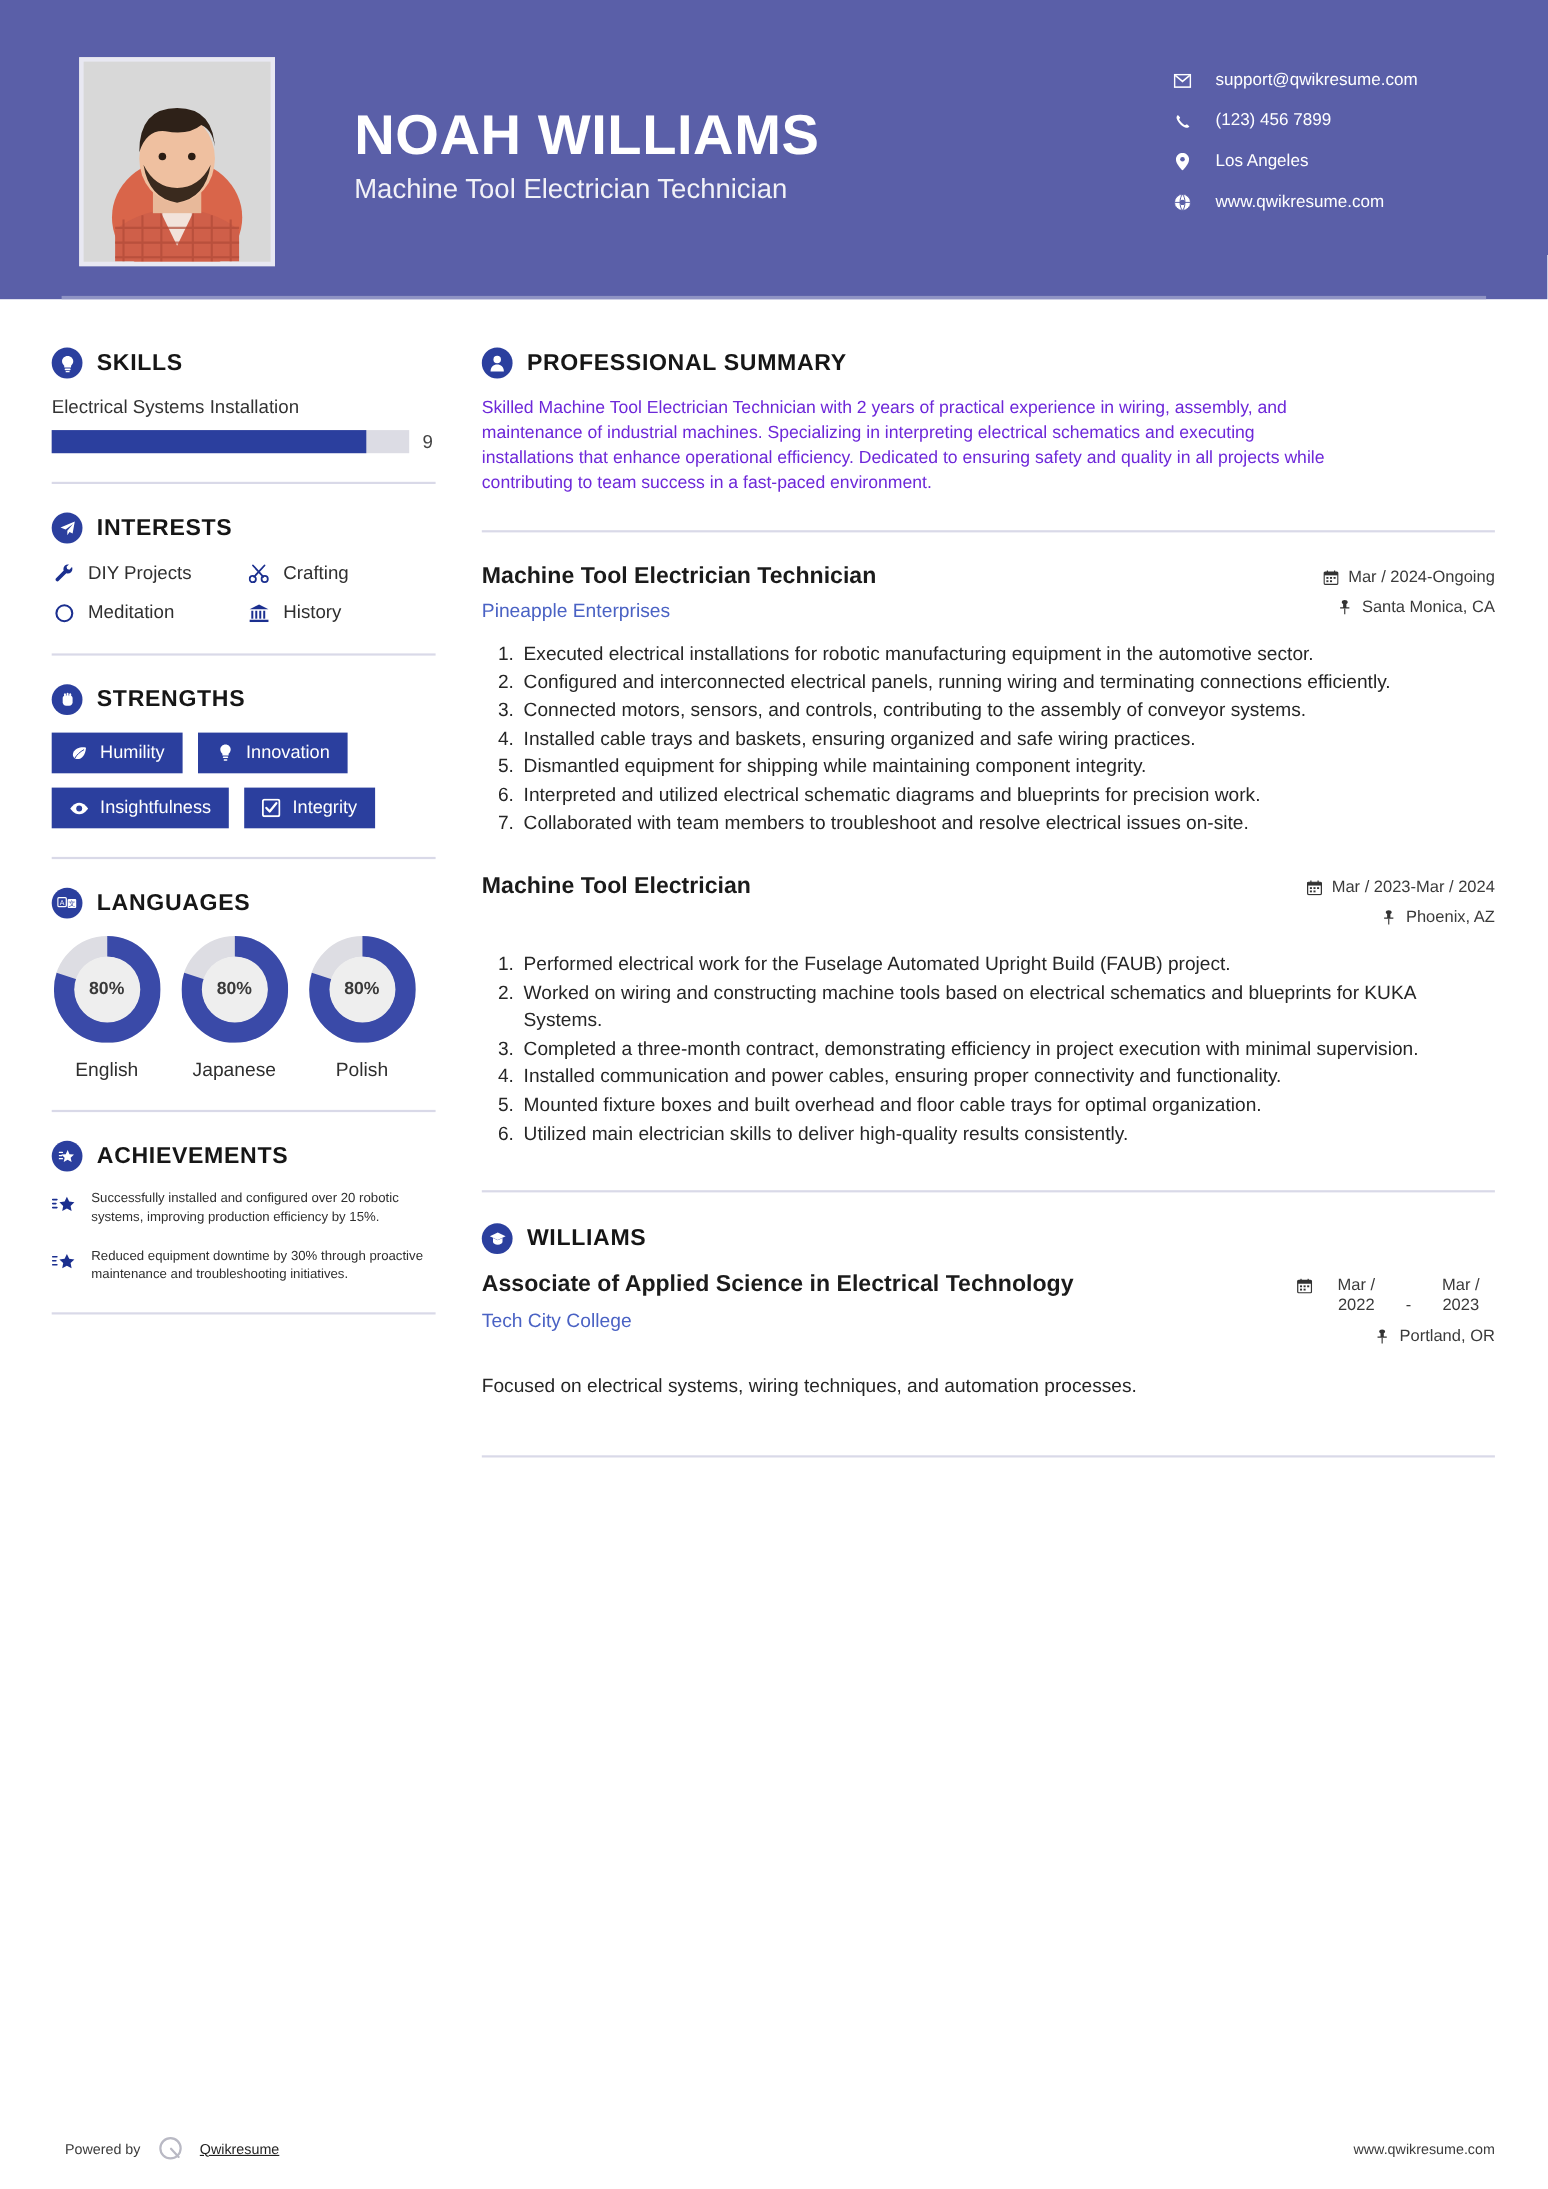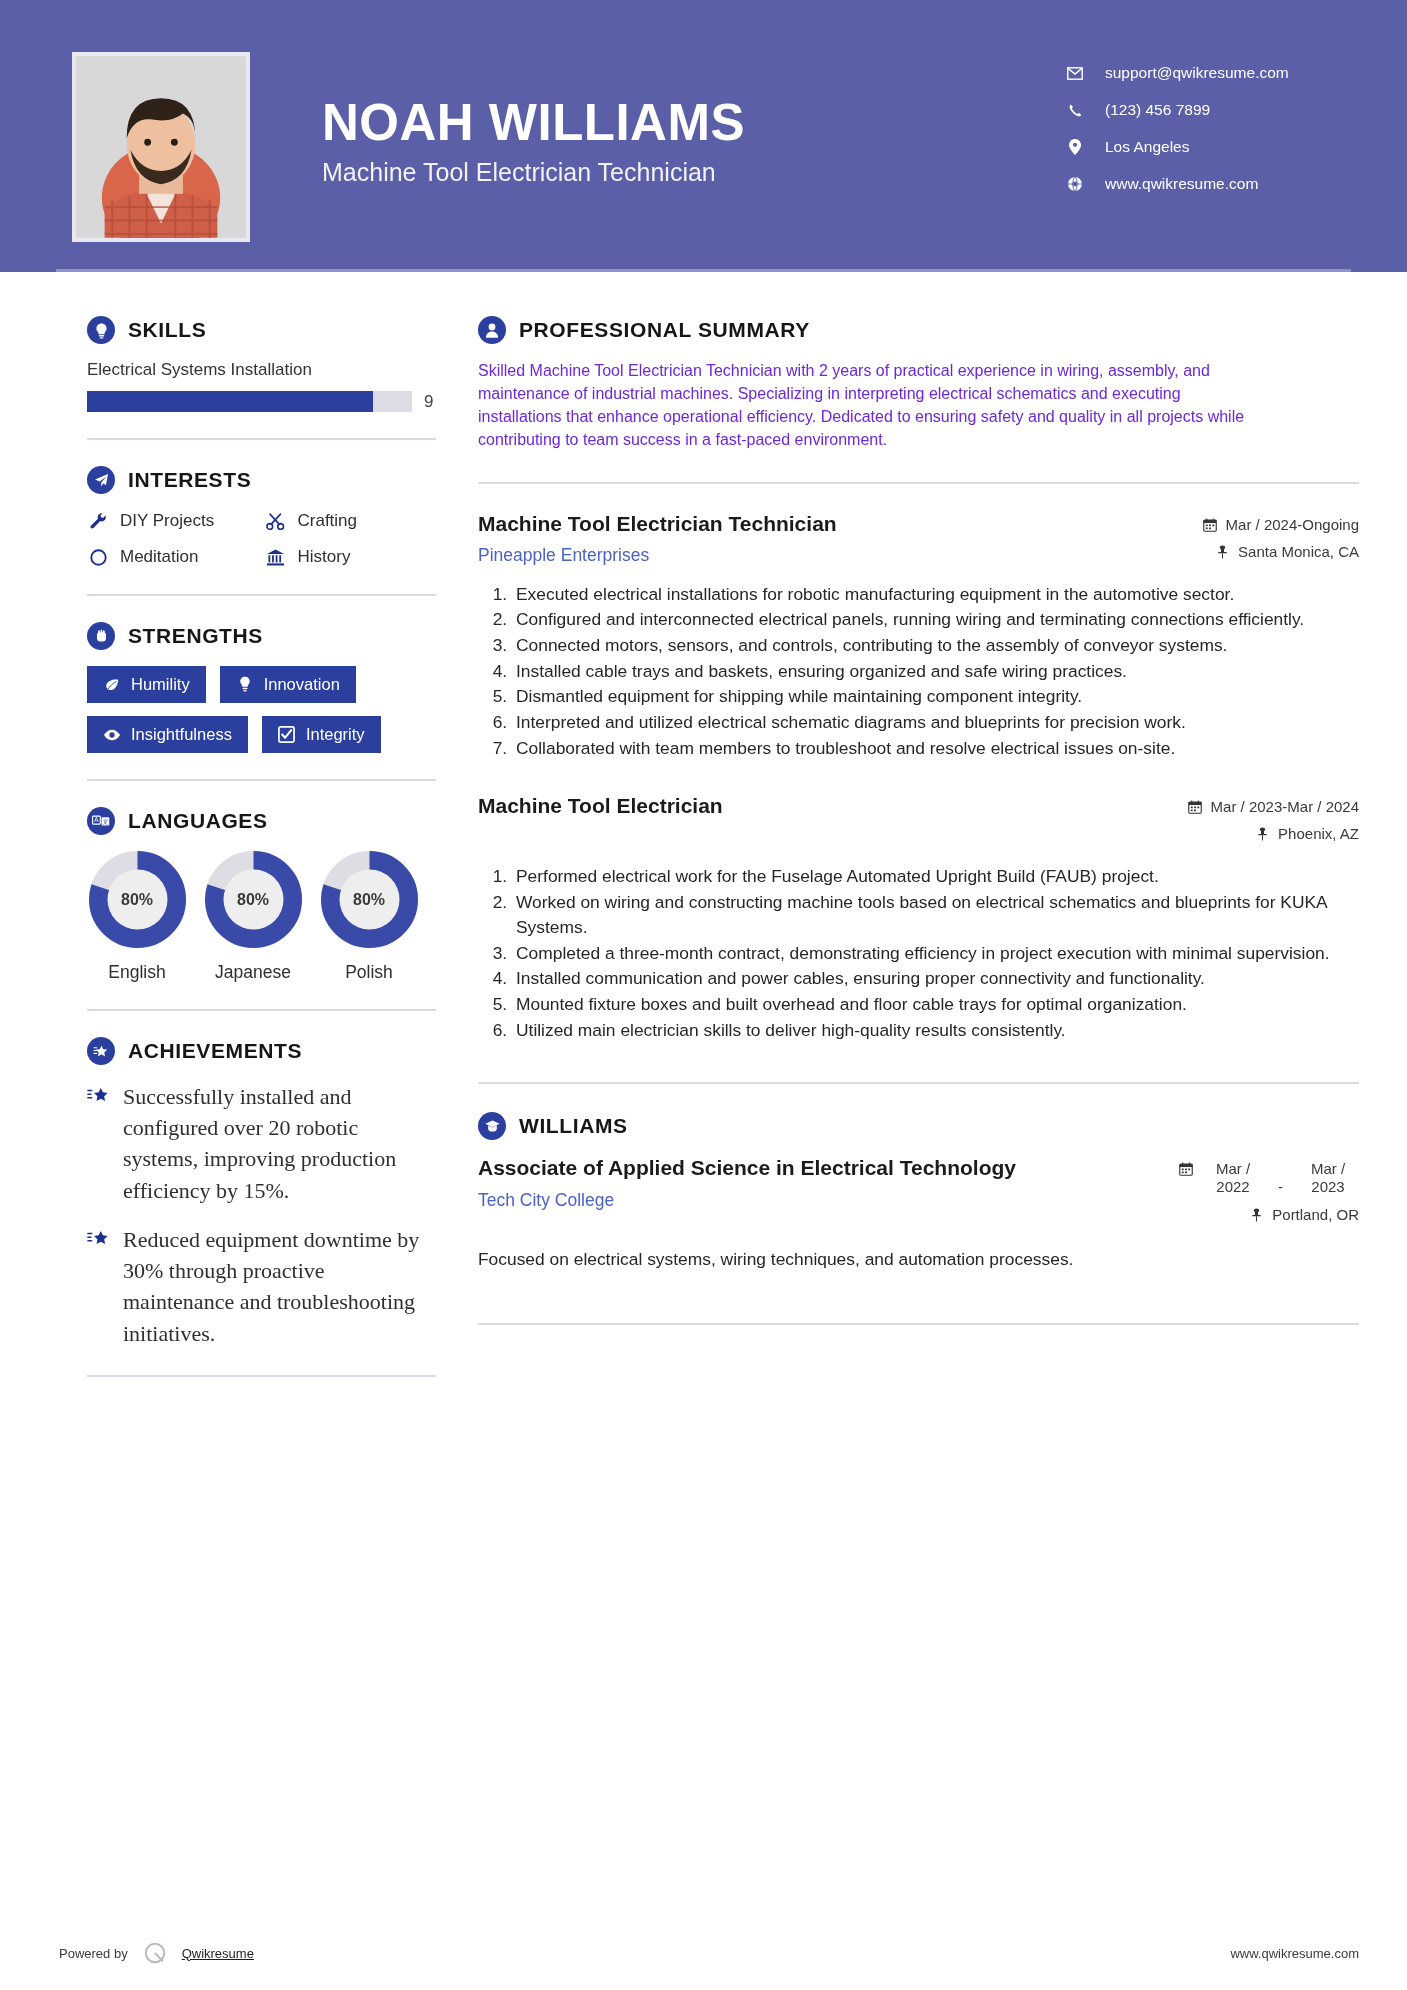--- a/index.html
+++ b/index.html
@@ -83,21 +83,20 @@
     right: 56px;
     bottom: 0;
     height: 3px;
     background: #8f93c4;
   }
 
   
   .body {
     display: flex;
     padding: 0;
-    margin-left: 40px;
   }
   .sidebar {
     width: 430px;
     flex: 0 0 430px;
     padding: 44px 34px 0 47px;
   }
   .main {
     flex: 1 1 auto;
     padding: 44px 48px 0 8px;
   }
@@ -188,21 +187,21 @@
     position: absolute; inset: 0;
     display: flex; align-items: center; justify-content: center;
     font-size: 16px; font-weight: 700; color: #3a3a3a;
   }
   .lang-label { margin-top: 14px; font-size: 17.5px; color: #2f2f2f; }
 
   
   .ach { display: flex; gap: 12px; margin-bottom: 18px; }
   .ach .ic { width: 24px; height: 24px; flex: 0 0 24px; margin-top: 3px; display:inline-flex; align-items:center; justify-content:center;}
   .ach .ic svg { display:block; }
-  .ach .txt { font-size: 22px; line-height: 1.42; color: #2f2f2f; font-family: Liberation Serif, serif; }
+  .ach .txt { font-size: 12px; line-height: 1.42; color: #2f2f2f; }
 
   
   .summary {
     font-size: 16px;
     line-height: 1.43;
     color: #6d28d9;
     max-width: 790px;
   }
   .entry { margin-bottom: 4px; }
   .entry-top {

